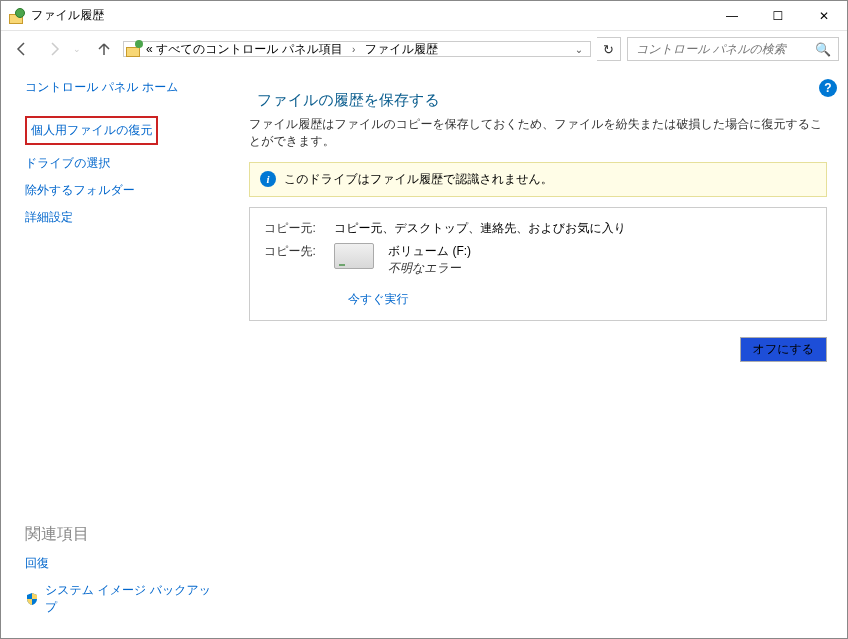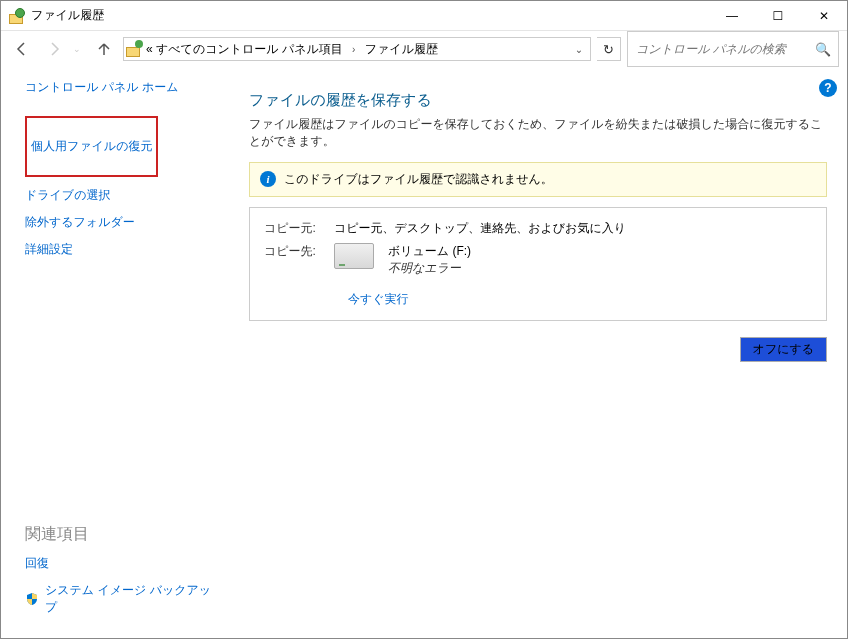--- a/index.html
+++ b/index.html
@@ -75,21 +75,21 @@
     align-items: center;
     justify-content: center;
     color: #555;
   }
   .nav-arrow.disabled { color: #ccc; }
   .nav-arrow .arrow-svg { width: 16px; height: 16px; }
   .nav-chevron { color: #ccc; font-size: 9px; width: 12px; }
   .up-arrow { color: #555; }
   .address-bar {
     flex: 1;
-    height: 24px;
+    height: 16px;
     border: 1px solid #ccc;
     display: flex;
     align-items: center;
     padding: 0 2px;
     gap: 4px;
     max-width: 502px;
   }
   .address-icon {
     width: 16px; height: 16px;
     position: relative;
@@ -128,21 +128,21 @@
     border: 1px solid #ccc;
     border-left: none;
     display: flex;
     align-items: center;
     justify-content: center;
     font-size: 13px;
     color: #333;
   }
   .search-box {
     width: 212px;
-    height: 36px;
+    height: 24px;
     border: 1px solid #ccc;
     display: flex;
     align-items: center;
     padding: 0 6px;
   }
   .search-box input {
     flex: 1;
     border: none;
     outline: none;
     font-size: 12px;
@@ -160,21 +160,21 @@
   }
   .sidebar {
     width: 218px;
     padding: 12px 0 12px 24px;
     display: flex;
     flex-direction: column;
   }
   .side-link { color: #0066cc; margin-bottom: 10px; font-size: 12px; }
   .side-link.emphasized {
     border: 2px solid #cc2222;
-    padding: 20px 4px;
+    padding: 4px 4px;
     display: inline-block;
     width: fit-content;
   }
   .side-spacer { flex: 1; }
   .side-dim { color: #888; font-size: 16px; margin-bottom: 10px; }
   .shield-row { display: flex; align-items: center; gap: 6px; }
   .shield-icon {
     width: 14px; height: 14px;
     display: inline-block;
     position: relative;
@@ -196,21 +196,21 @@
     font-size: 12px;
     font-weight: bold;
     display: flex;
     align-items: center;
     justify-content: center;
   }
   .main h1 {
     color: #0a5d8e;
     font-size: 15px;
     font-weight: normal;
-    margin: 12px 0 6px 0;
+    margin: 12px 0 6px 8px;
   }
   .main .desc {
     font-size: 12px;
     color: #333;
     margin-bottom: 12px;
   }
   .warn-box {
     background: #fffde7;
     border: 1px solid #e6e09a;
     padding: 8px 10px;

